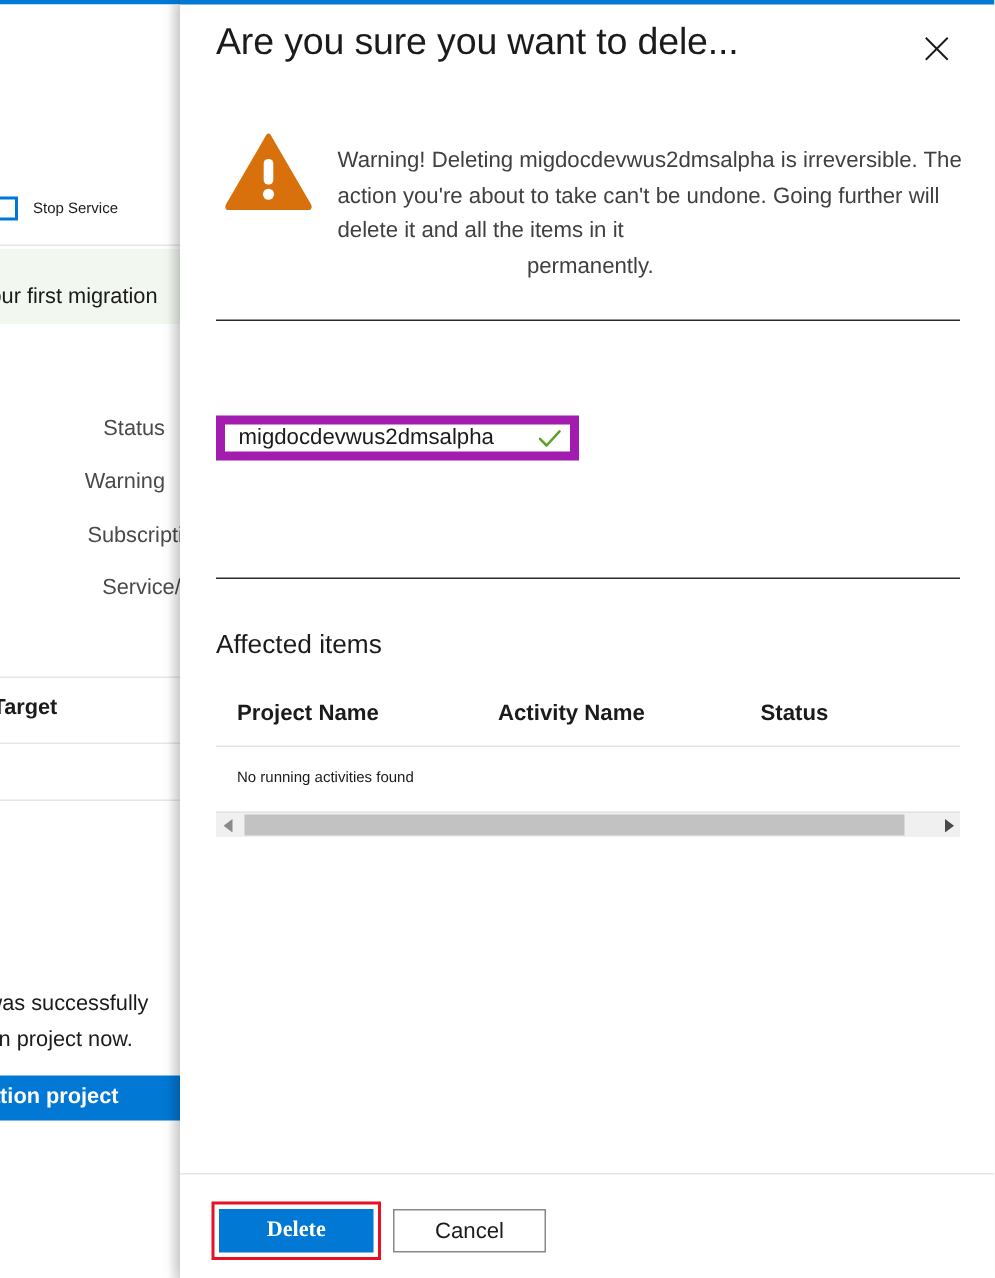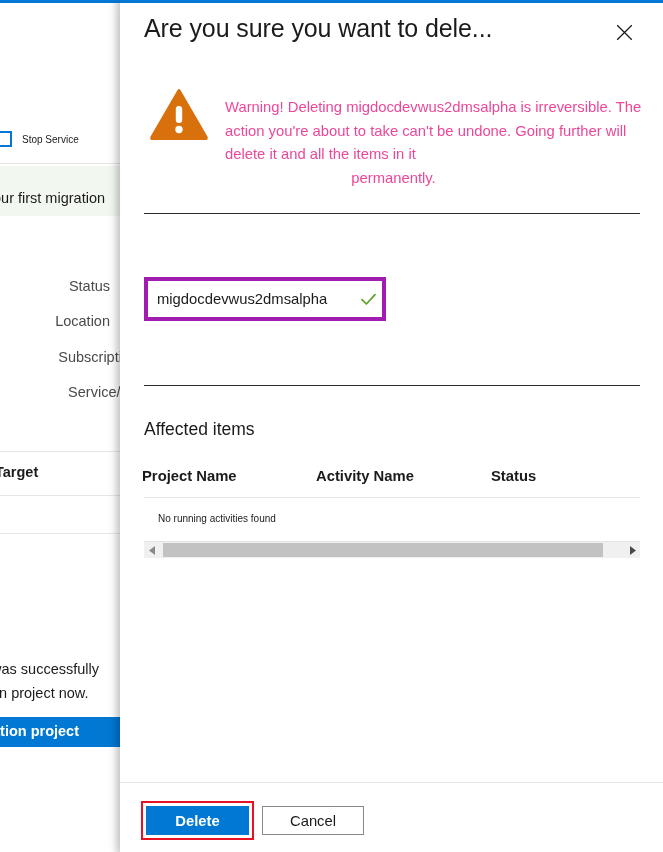--- a/index.html
+++ b/index.html
@@ -194,21 +194,21 @@
     position: absolute;
     left: 30px; top: 88px;
     width: 58px; height: 52px;
   }
   .warn-text {
     position: absolute;
     left: 105px; top: 96px;
     width: 418px;
     font-size: 14.8px;
     line-height: 23.5px;
-    color: #ec4899;
+    color: #404040;
   }
   .warn-text .overflow-line {
     display: block;
     margin-left: -81px;
     text-align: center;
   }
 
   .hr-dark {
     position: absolute;
     left: 24px;
@@ -224,22 +224,22 @@
     left: 24px; top: 254px;
     font-size: 14px;
     color: #4a4a4a;
     letter-spacing: 0.25px;
     white-space: nowrap;
   }
 
   .text-input-wrap {
     position: absolute;
     left: 24px; top: 277px;
-    width: 242px; height: 44px;
-    border: 4px solid #a21caf;
+    width: 242px; height: 30px;
+    border: 6px solid #a21caf;
     box-sizing: border-box;
     background: #ffffff;
     display: flex;
     align-items: center;
   }
   .text-input {
     flex: 1 1 auto;
     border: none;
     outline: none;
     background: transparent;
@@ -263,21 +263,21 @@
     position: absolute;
     left: 24px; top: 419px;
     font-size: 17.5px;
     color: #1b1b1b;
     white-space: nowrap;
   }
 
   
   .tbl-header {
     position: absolute;
-    left: 8px; top: 468px;
+    left: 24px; top: 468px;
     width: 496px;
     height: 26px;
   }
   .tbl-col {
     position: absolute;
     top: 0;
     font-size: 14.8px;
     font-weight: bold;
     color: #1b1b1b;
     white-space: nowrap;
@@ -334,21 +334,21 @@
     width: 543px; height: 1px;
     background: #e6e6e6;
   }
   .btn-delete {
     position: absolute;
     left: 26px; top: 806px;
     width: 103px; height: 29px;
     background: #0078d4;
     color: #ffffff;
     border: none;
-    font-family: Liberation Sans, sans-serif;
+    font-family: Liberation Serif, serif;
     font-size: 14.8px;
     font-weight: bold;
     cursor: pointer;
     padding: 0;
   }
   .btn-highlight {
     position: absolute;
     left: 21px; top: 801px;
     width: 113px; height: 39px;
     border: 2px solid #e81123;
@@ -379,21 +379,21 @@
   <div class="bg-blade">
     <div class="bg-stop-icon"></div>
     <div class="bg-stop-label">Stop Service</div>
 
     <div class="bg-rule-1"></div>
 
     <div class="bg-greenbanner"></div>
     <div class="bg-greenbanner-text">our first migration</div>
 
     <div class="bg-prop p0">Status</div>
-    <div class="bg-prop p1">Location</div>
+    <div class="bg-prop p1">Warning</div>
     <div class="bg-prop p2">Subscriptio</div>
     <div class="bg-prop p3">Service/UI </div>
 
     <div class="bg-rule-2"></div>
     <div class="bg-target">Target</div>
     <div class="bg-rule-3"></div>
     <div class="bg-rule-4"></div>
 
     <div class="bg-msg1">was successfully</div>
     <div class="bg-msg2">on project now.</div>

